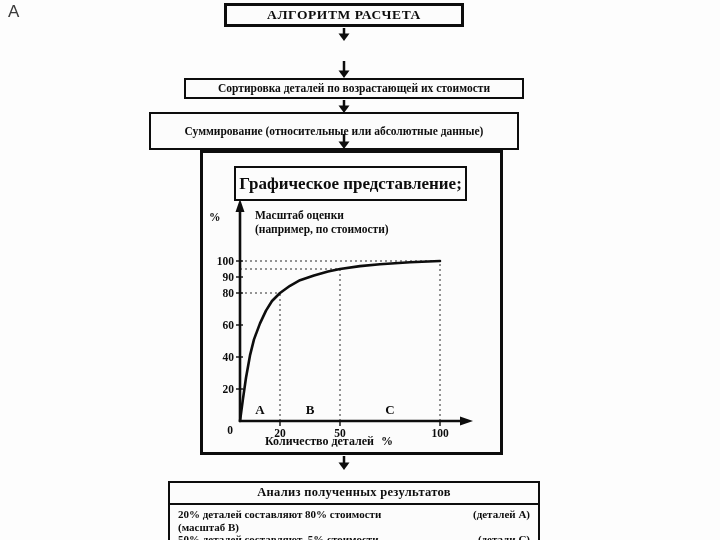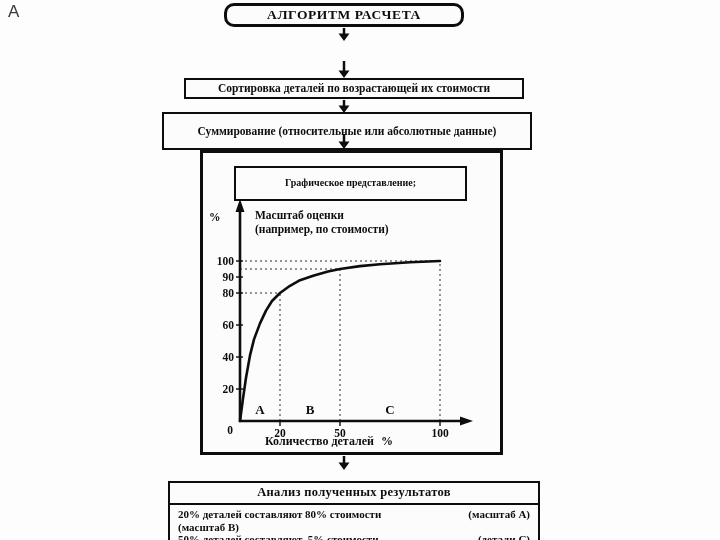--- a/index.html
+++ b/index.html
@@ -24,21 +24,21 @@
   .arrow { position:absolute; width:14px; }
 
   .chart-frame {
     position:absolute; left:200px; top:150px; width:303px; height:305px;
     border:3px solid #0d0d0d; background:#fcfcfc;
   }
   .graph-header {
     position:absolute; left:31px; top:13px; width:233px; height:35px;
     border:2px solid #0d0d0d; display:flex; flex-direction:column;
     align-items:center; justify-content:center; font-weight:700;
-    font-size:10px; text-align:center; line-height:1.25; background:#fcfcfc;
+    font-size:17px; text-align:center; line-height:1.25; background:#fcfcfc;
   }
   .chart-svg { position:absolute; left:0; top:0; }
 
   .chart-svg text { font-family:"Liberation Serif", serif; font-weight:700; fill:#0d0d0d; }
   .chart-svg .ax    { stroke:#0d0d0d; stroke-width:2.6; }
   .chart-svg .tick  { stroke:#0d0d0d; stroke-width:1.4; }
   .chart-svg .dot   { stroke:#2b2b2b; stroke-width:1; stroke-dasharray:2 3; }
   .chart-svg .curve { fill:none; stroke:#0d0d0d; stroke-width:2.6;
                       stroke-linejoin:round; stroke-linecap:round; }
   .chart-svg .fillb { fill:#0d0d0d; }
@@ -63,21 +63,21 @@
     font-size:11px; line-height:12.6px; white-space:pre;
   }
 </style>
 </head>
 <body>
 
 <div class="slide">
 
   <div class="slide-letter">А</div>
 
-  <div class="fbox title" style="left:224px; top:3px; width:240px; height:24px;border-radius:10px;">
+  <div class="fbox title" style="left:224px; top:3px; width:240px; height:24px;">
     <span>АЛГОРИТМ РАСЧЕТА</span>
   </div>
 
   <div class="arrow" style="left:337px; top:27px;">
     <svg width="14" height="13">
         <line x1="7" y1="0" x2="7" y2="6" stroke="#0d0d0d" stroke-width="2.5"></line>
         <polygon points="1.5,5.5 12.5,5.5 7,13" fill="#0d0d0d"></polygon>
       </svg>
   </div>
 
@@ -93,21 +93,21 @@
     <span>Сортировка деталей по возрастающей их стоимости</span>
   </div>
 
   <div class="arrow" style="left:337px; top:99px;">
     <svg width="14" height="13">
         <line x1="7" y1="0" x2="7" y2="6" stroke="#0d0d0d" stroke-width="2.5"></line>
         <polygon points="1.5,5.5 12.5,5.5 7,13" fill="#0d0d0d"></polygon>
       </svg>
   </div>
 
-  <div class="fbox step" style="left:162px; top:112px; width:370px; height:38px;">
+  <div class="fbox step" style="left:149px; top:112px; width:370px; height:38px;">
     <span>Суммирование (относительные или абсолютные данные)</span>
   </div>
 
   <div class="arrow" style="left:337px; top:134px;">
     <svg width="14" height="15">
         <line x1="7" y1="0" x2="7" y2="8" stroke="#0d0d0d" stroke-width="2.5"></line>
         <polygon points="1.5,7.5 12.5,7.5 7,15" fill="#0d0d0d"></polygon>
       </svg>
   </div>
 
@@ -162,21 +162,21 @@
         <line x1="7" y1="0" x2="7" y2="7" stroke="#0d0d0d" stroke-width="2.5"></line>
         <polygon points="1.5,6.5 12.5,6.5 7,14" fill="#0d0d0d"></polygon>
       </svg>
   </div>
 
   <div class="analysis">
     <div class="analysis-header">Анализ полученных результатов</div>
     <div class="analysis-rows">
       <div class="arow">
         <span>20% деталей составляют 80% стоимости</span>
-        <span>(масштаб А)</span>
+        <span>(деталей А)</span>
       </div>
       <div class="arow">
         <span>(масштаб В)</span>
       </div>
       <div class="arow">
         <span>50% деталей составляют  5% стоимости</span>
         <span>(детали С)</span>
       </div>
     </div>
   </div>

